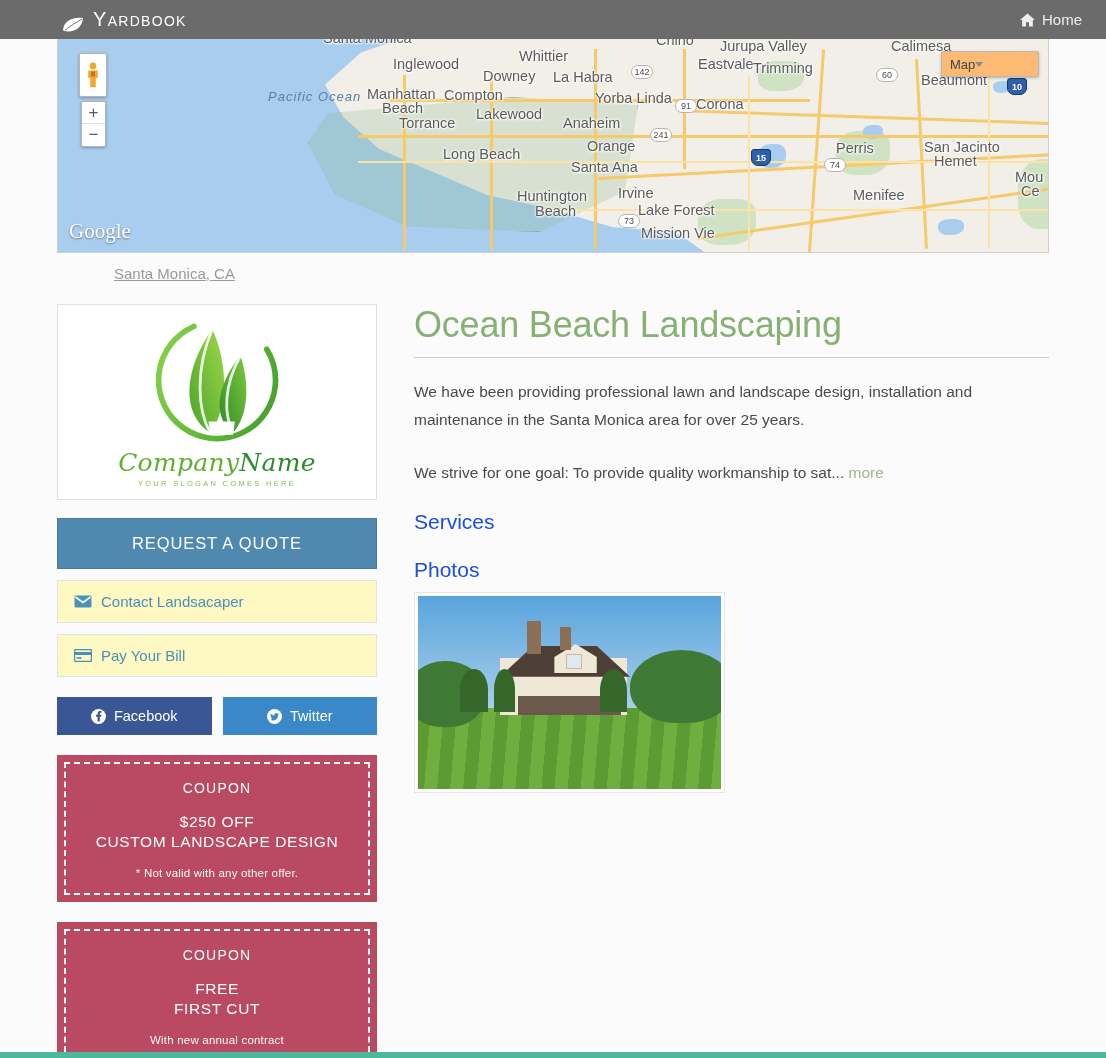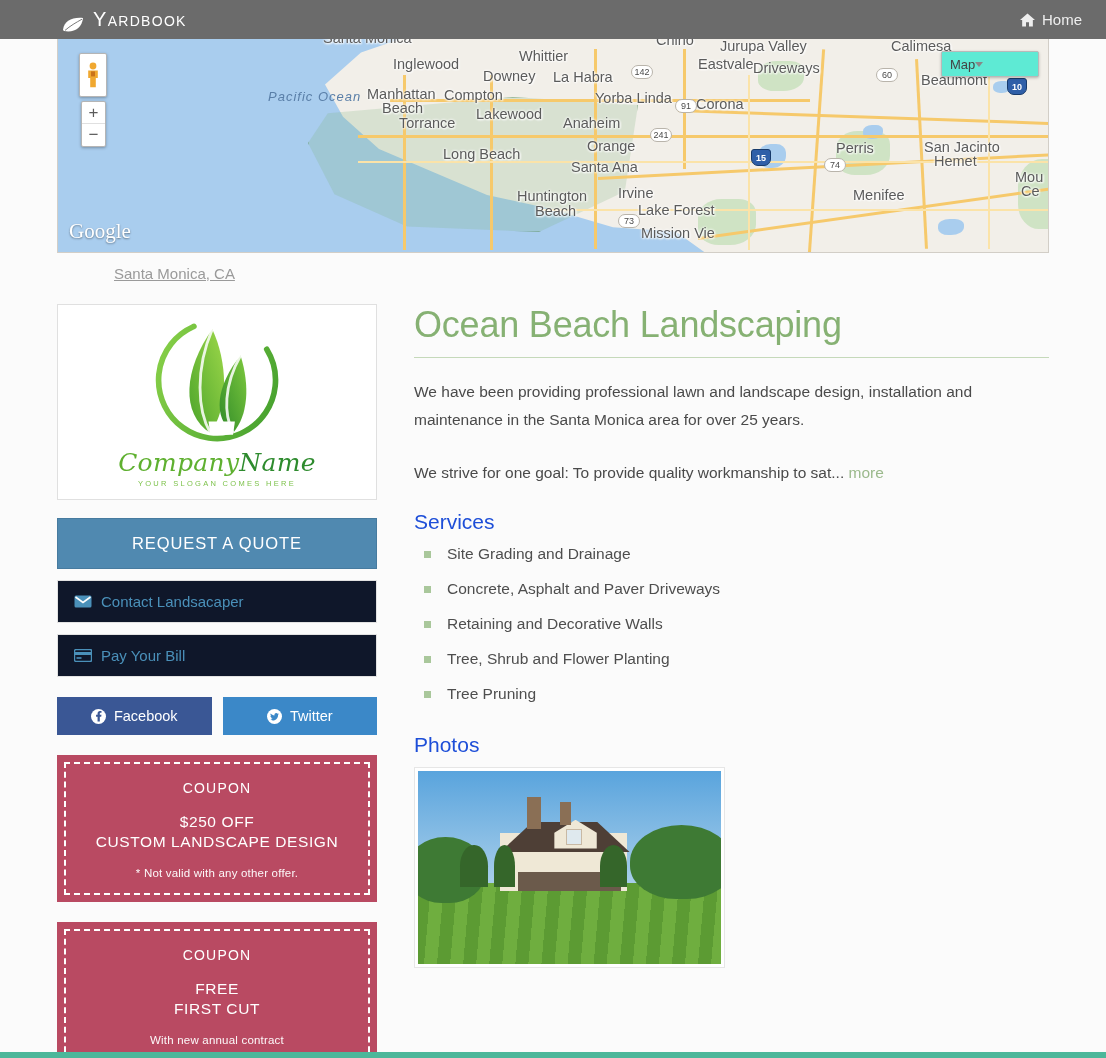--- a/index.html
+++ b/index.html
@@ -160,21 +160,21 @@
     box-shadow: 0 1px 3px rgba(0,0,0,0.3);
   }
   .zoom-ctl div {
     height: 22px; line-height: 21px; text-align: center;
     font-size: 17px; color: #5b5b5b; cursor: pointer;
   }
   .zoom-ctl div:first-child { border-bottom: 1px solid #e0e0e0; }
   .map-type {
     position: absolute; right: 9px; top: 12px;
     width: 98px; height: 26px;
-    background: #5eead4;
+    background: #fdba74;
     border: 1px solid #b9b9b9;
     border-radius: 2px;
     box-shadow: 0 1px 3px rgba(0,0,0,0.25);
     display: flex; align-items: center; justify-content: flex-start;
     padding: 0 8px;
     font-size: 13px; color: #444;
   }
   .map-type .caret {
     width: 0; height: 0;
     border-left: 4px solid transparent;
@@ -254,21 +254,21 @@
     letter-spacing: 0.9px;
     padding: 15px 0;
     text-align: center;
     cursor: pointer;
     font-family: inherit;
   }
   .btn-plain {
     display: flex; align-items: center; gap: 9px;
     margin-top: 11px;
     width: 100%;
-    background: #0f172a;
+    background: #fef9c3;
     border: 1px solid #e2e2e2;
     color: #4a90b9;
     font-size: 15px;
     padding: 12px 16px;
     cursor: pointer;
     font-family: inherit;
     text-align: left;
   }
   .btn-plain svg { display: block; flex: 0 0 auto; }
   .social-row { display: flex; gap: 11px; margin-top: 20px; }
@@ -460,21 +460,21 @@
         <div id="map-labels">
             <div class="map-label big" style="left: 265px; top: -9px;">Santa Monica</div>
             <div class="map-label big" style="left: 335px; top: 17px;">Inglewood</div>
             <div class="map-label big" style="left: 461px; top: 9px;">Whittier</div>
             <div class="map-label big" style="left: 598px; top: -7px;">Chino</div>
             <div class="map-label big" style="left: 662px; top: -1px;">Jurupa Valley</div>
             <div class="map-label big" style="left: 833px; top: -1px;">Calimesa</div>
             <div class="map-label big" style="left: 425px; top: 29px;">Downey</div>
             <div class="map-label big" style="left: 495px; top: 30px;">La Habra</div>
             <div class="map-label big" style="left: 640px; top: 17px;">Eastvale</div>
-            <div class="map-label big" style="left: 695px; top: 21px;">Driveways</div>
+            <div class="map-label big" style="left: 695px; top: 21px;">Trimming</div>
             <div class="map-label big" style="left: 863px; top: 33px;">Beaumont</div>
             <div class="map-label big" style="left: 309px; top: 47px;">Manhattan</div>
             <div class="map-label big" style="left: 324px; top: 61px;">Beach</div>
             <div class="map-label big" style="left: 386px; top: 48px;">Compton</div>
             <div class="map-label big" style="left: 537px; top: 51px;">Yorba Linda</div>
             <div class="map-label big" style="left: 638px; top: 57px;">Corona</div>
             <div class="map-label big" style="left: 341px; top: 76px;">Torrance</div>
             <div class="map-label big" style="left: 418px; top: 67px;">Lakewood</div>
             <div class="map-label big" style="left: 505px; top: 76px;">Anaheim</div>
             <div class="map-label big" style="left: 866px; top: 100px;">San Jacinto</div>
@@ -636,29 +636,20 @@
       <hr class="title-rule">
 
       <p class="lede">We have been providing professional lawn and landscape design, installation and maintenance in the Santa Monica area for over 25 years.</p>
       <p class="lede second">
         <span>We strive for one goal: To provide quality workmanship to sat...</span>
         <a class="more-link" href="#">more</a>
       </p>
 
       <h2 class="section-h">Services</h2>
       <div class="svc-cols">
-        <div class="svc-col">
-          <ul class="svc" id="svc-right">
-              <li>Site Grading and Drainage</li>
-              <li>Concrete, Asphalt and Paver Driveways</li>
-              <li>Retaining and Decorative Walls</li>
-              <li>Tree, Shrub and Flower Planting</li>
-              <li>Tree Pruning</li>
-            </ul>
-        </div>
       </div>
 
       <h2 class="section-h photos-h">Photos</h2>
       <div class="photo-grid">
 
         <div class="photo ph-1">
           <div class="ph-img">
             <div class="sky"></div>
             <div class="lawn"></div>
             <div class="tree-blob" style="left:-4%;bottom:32%;width:26%;height:34%;"></div>

